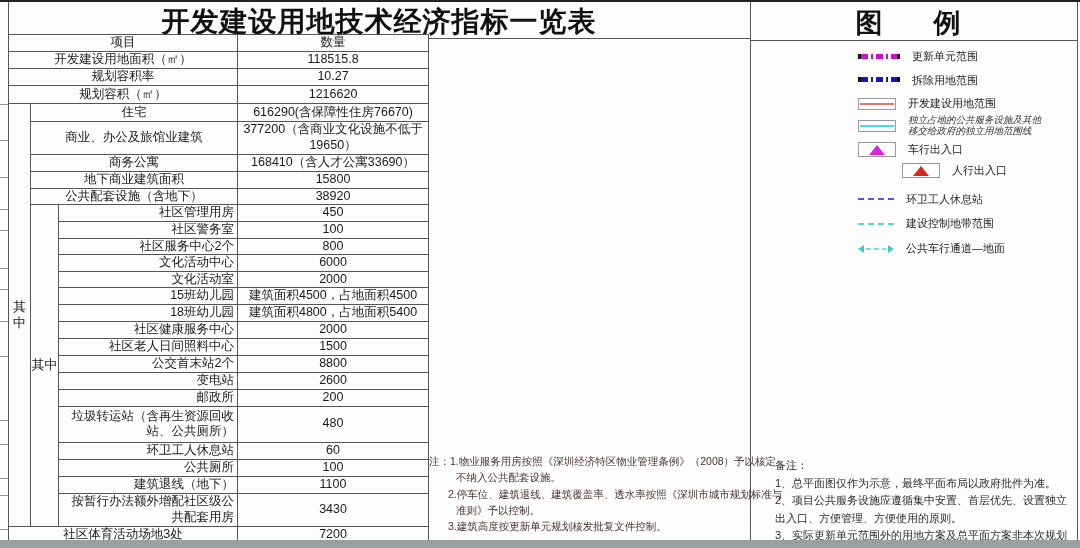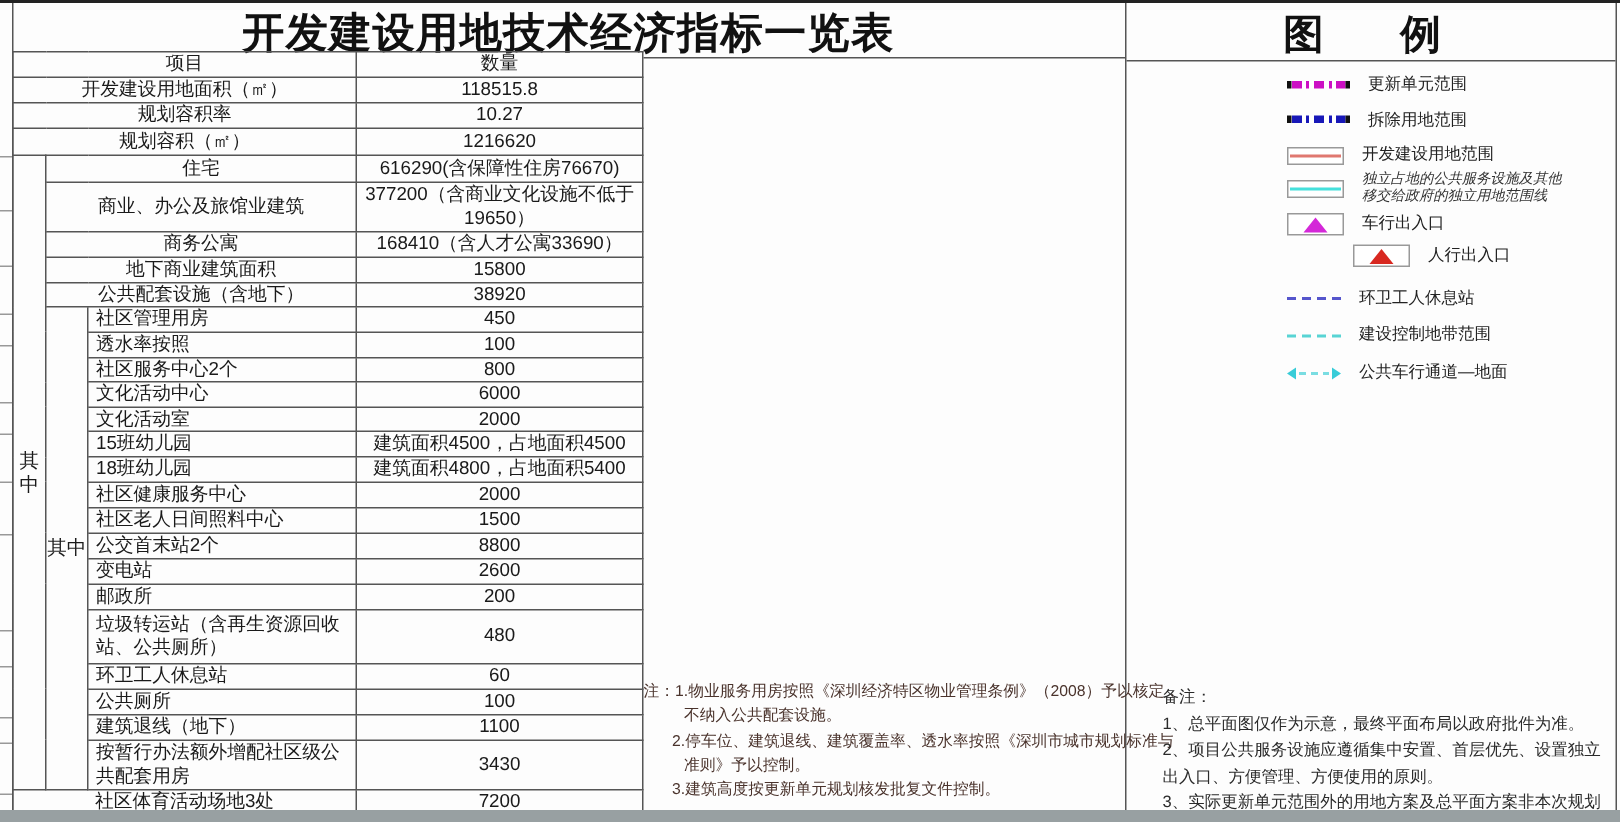--- a/index.html
+++ b/index.html
@@ -16,21 +16,21 @@
   .main-title{position:absolute;left:8px;top:3px;width:742px;text-align:center;
               font-size:28px;font-weight:bold;letter-spacing:1px;color:#111;}
   .legend-title{position:absolute;left:751px;top:5px;width:326px;text-align:center;
               font-size:27px;font-weight:bold;letter-spacing:12px;color:#111;}
 
   
   table.ind{position:absolute;left:8px;top:34px;width:420px;border-collapse:collapse;
             table-layout:fixed;font-size:12.5px;line-height:1.25;}
   table.ind td{border:1px solid #555;padding:0 3px;text-align:center;overflow:hidden;}
   table.ind td.hdr{font-weight:normal;}
-  table.ind td.left{text-align:left;padding-left:5px;}
+  table.ind td.left{text-align:right;padding-left:5px;}
   table.ind td.grp{font-size:13px;padding:0;}
   table.ind td.val{text-align:center;}
 
   
   .notes{position:absolute;left:429px;top:453px;width:320px;font-size:10.5px;
          line-height:1.55;color:#4a332c;white-space:nowrap;}
   .notes .row0{display:flex;}
   .notes .lbl{flex:none;}
   .ind-num{padding-left:19px;}
   .ind-cont{padding-left:27px;}
@@ -135,21 +135,21 @@
     <tr style="height:16px">
       <td colspan="2">公共配套设施（含地下）</td>
       <td class="val">38920</td>
     </tr>
     <tr style="height:16px">
       <td class="grp" rowspan="17">其中</td>
       <td class="left">社区管理用房</td>
       <td class="val">450</td>
     </tr>
     <tr style="height:16px">
-      <td class="left">透水率按照</td>
+      <td class="left">社区警务室</td>
       <td class="val">100</td>
     </tr>
     <tr style="height:16px">
       <td class="left">社区服务中心2个</td>
       <td class="val">800</td>
     </tr>
     <tr style="height:16px">
       <td class="left">文化活动中心</td>
       <td class="val">6000</td>
     </tr>

